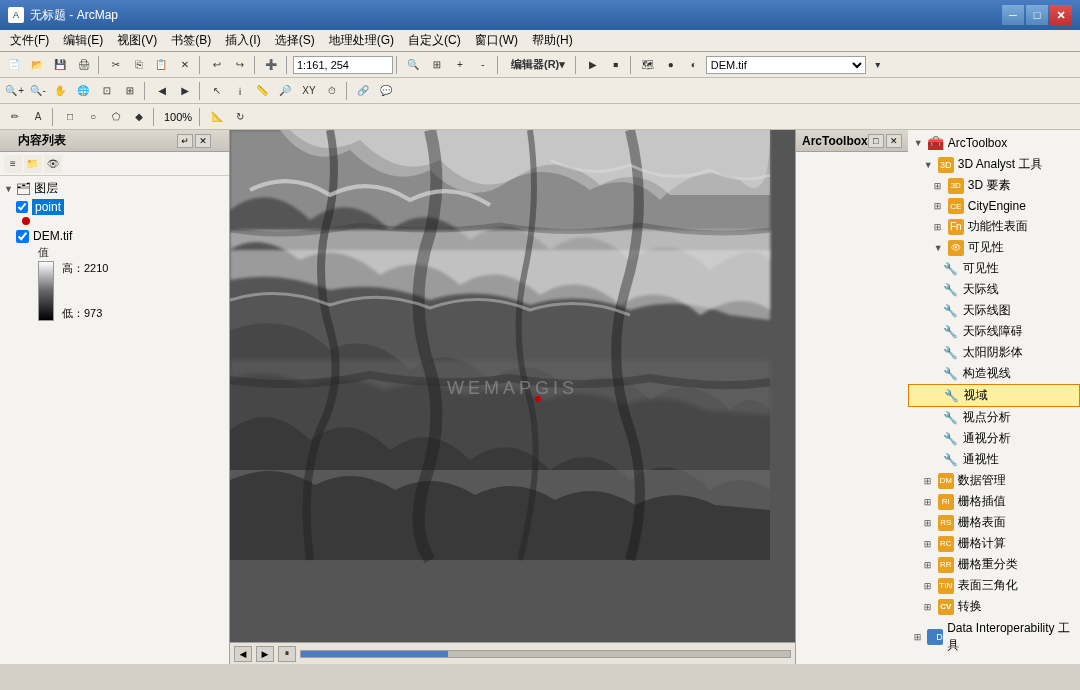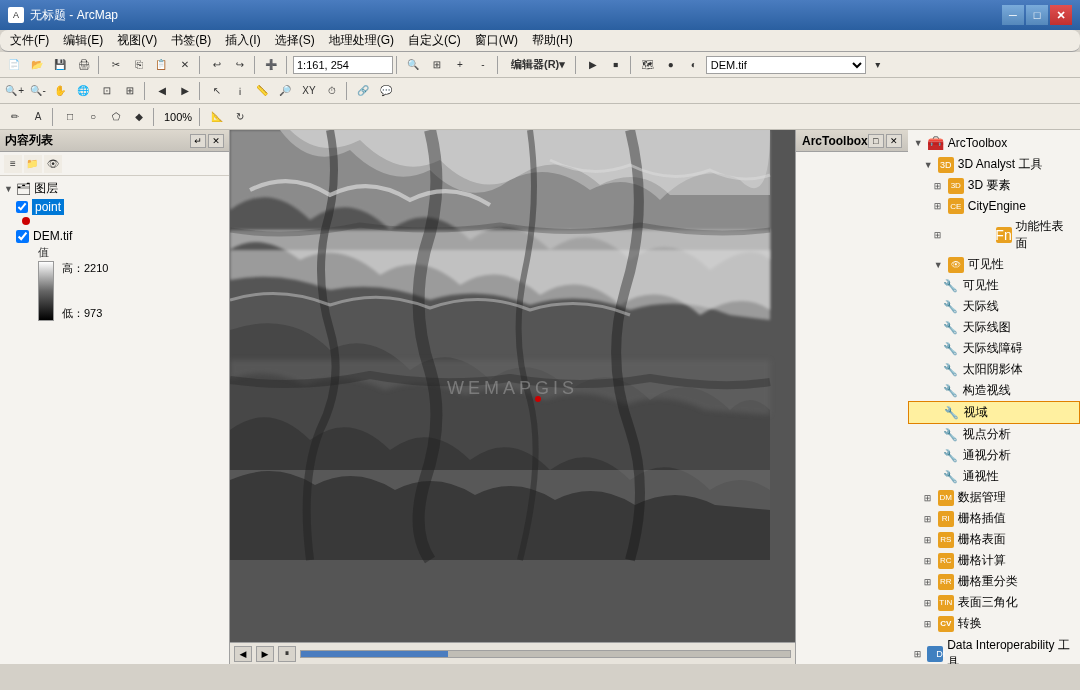--- a/index.html
+++ b/index.html
@@ -28,21 +28,20 @@
 
     
     #menu-bar {
       height: 22px;
       background: #f0ece4;
       display: flex;
       align-items: center;
       padding: 0 4px;
       border-bottom: 1px solid #a0a0a0;
       gap: 2px;
-      border-radius: 8px;
     }
     #menu-bar span {
       padding: 2px 6px;
       cursor: pointer;
       font-size: 12px;
       color: #000;
     }
 
     
     .toolbar {
@@ -89,21 +88,21 @@
       display: flex;
       flex-direction: column;
     }
     #toc-header {
       height: 22px;
       background: linear-gradient(to bottom, #ddd8ce, #c8c4bc);
       border-bottom: 1px solid #a0a0a0;
       display: flex;
       align-items: center;
       justify-content: space-between;
-      padding: 0 5px;
+      padding: 0 18px;
       font-size: 12px;
       font-weight: bold;
     }
     #toc-header .toc-controls { display: flex; gap: 2px; }
     #toc-header .toc-btn { width: 16px; height: 14px; background: #e0dcd4; border: 1px solid #a0a0a0; cursor: pointer; font-size: 9px; display: flex; align-items: center; justify-content: center; }
     #toc-toolbar { height: 24px; display: flex; align-items: center; padding: 2px 4px; gap: 2px; border-bottom: 1px solid #d0ccc4; }
     #toc-content { flex: 1; padding: 4px; overflow-y: auto; }
     .toc-group { margin-bottom: 4px; }
     .toc-group-header { display: flex; align-items: center; gap: 3px; font-size: 12px; cursor: pointer; }
     .toc-group-header .expand-icon { font-size: 9px; color: #555; }
@@ -448,21 +447,21 @@
         <span class="tb-icon" style="background:#e8a020;font-size:8px;color:white;">3D</span>
         <span>3D 要素</span>
       </div>
       <div class="tb-sub-item">
         <span class="tb-expand">⊞</span>
         <span class="tb-icon" style="background:#e8a020;font-size:8px;color:white;">CE</span>
         <span>CityEngine</span>
       </div>
       <div class="tb-sub-item">
         <span class="tb-expand">⊞</span>
-        <span class="tb-icon" style="background:#e8a020;font-size:14px;color:white;margin-left:48px;">Fn</span>
+        <span class="tb-icon" style="background:#e8a020;font-size:10px;color:white;">Fn</span>
         <span>功能性表面</span>
       </div>
 
       <div class="tb-sub-item">
         <span class="tb-expand">▼</span>
         <span class="tb-icon" style="background:#e8a020;font-size:8px;color:white;">👁</span>
         <span>可见性</span>
       </div>
 
       <div class="tb-sub-sub-item">

